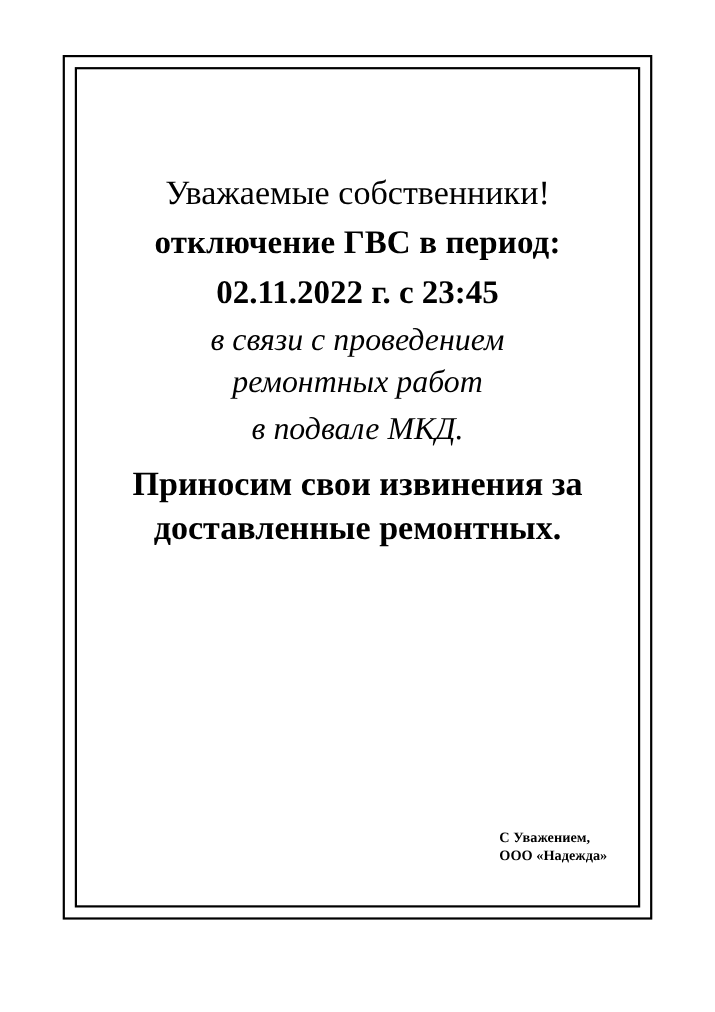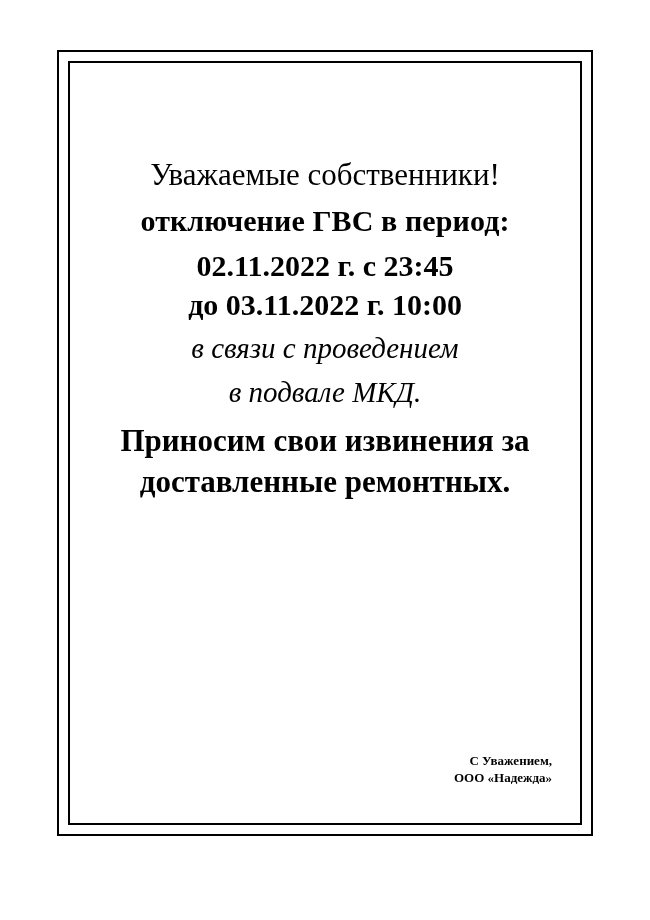--- a/index.html
+++ b/index.html
@@ -97,46 +97,46 @@
     line-height: 1.30;
   }
 
   .spacer-sm { height: 6px; }
   .spacer-md { height: 10px; }
 
   .signature {
     position: absolute;
     right: 28px;
     bottom: 36px;
-    text-align: right;
+    text-align: left;
     font-size: 13px;
     font-weight: bold;
     line-height: 1.35;
   }
 </style>
 </head>
 <body>
 
 <div class="page">
   <div class="frame-outer">
     <div class="frame-inner">
       <div class="content">
 
         <span class="line greeting">Уважаемые собственники!</span>
 
         <span class="line bold-line tight">отключение ГВС в период:</span>
 
         <div class="spacer-sm"></div>
 
         <span class="line dates">02.11.2022 г. с 23:45</span>
-        <span class="line dates">до 03.11.2022 г. 10:00</span>
 
         <div class="spacer-sm"></div>
 
         <span class="line reason">в связи с проведением</span>
+        <span class="line reason">ремонтных работ</span>
 
         <div class="spacer-sm"></div>
 
         <span class="line reason">в подвале МКД.</span>
 
         <div class="spacer-md"></div>
 
         <span class="line apology">Приносим свои извинения за</span>
         <span class="line apology">доставленные ремонтных.</span>
 

